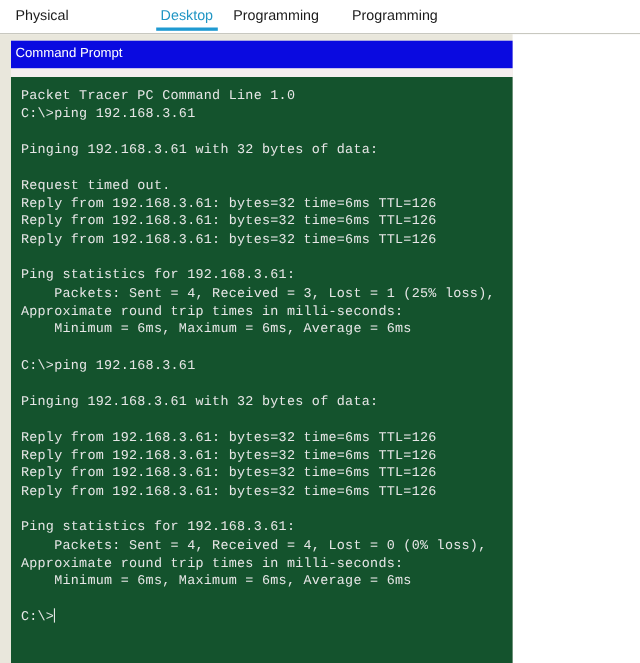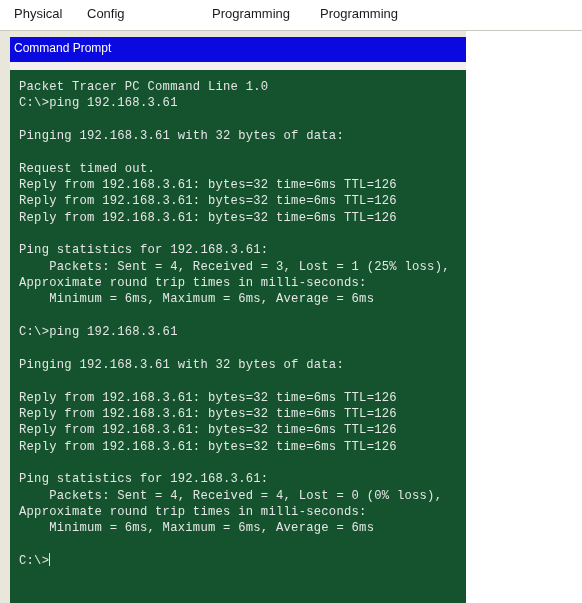--- a/index.html
+++ b/index.html
@@ -125,21 +125,21 @@
     height: 13px;
     background: #e6e6e6;
     vertical-align: -2px;
   }
 </style>
 </head>
 <body>
 
 <div class="tabbar">
   <div class="tab tab-physical">Physical</div>
-  <div class="tab tab-config">Config</div>
+  <div class="tab tab-desktop active">Desktop</div>
   <div class="tab tab-programming">Programming</div>
   <div class="tab tab-attributes">Programming</div>
 </div>
 
 <div class="panel">
   <div class="panel-inner">
 
     <div class="titlebar">
       <span class="titlebar-text">Command Prompt</span>
     </div>

